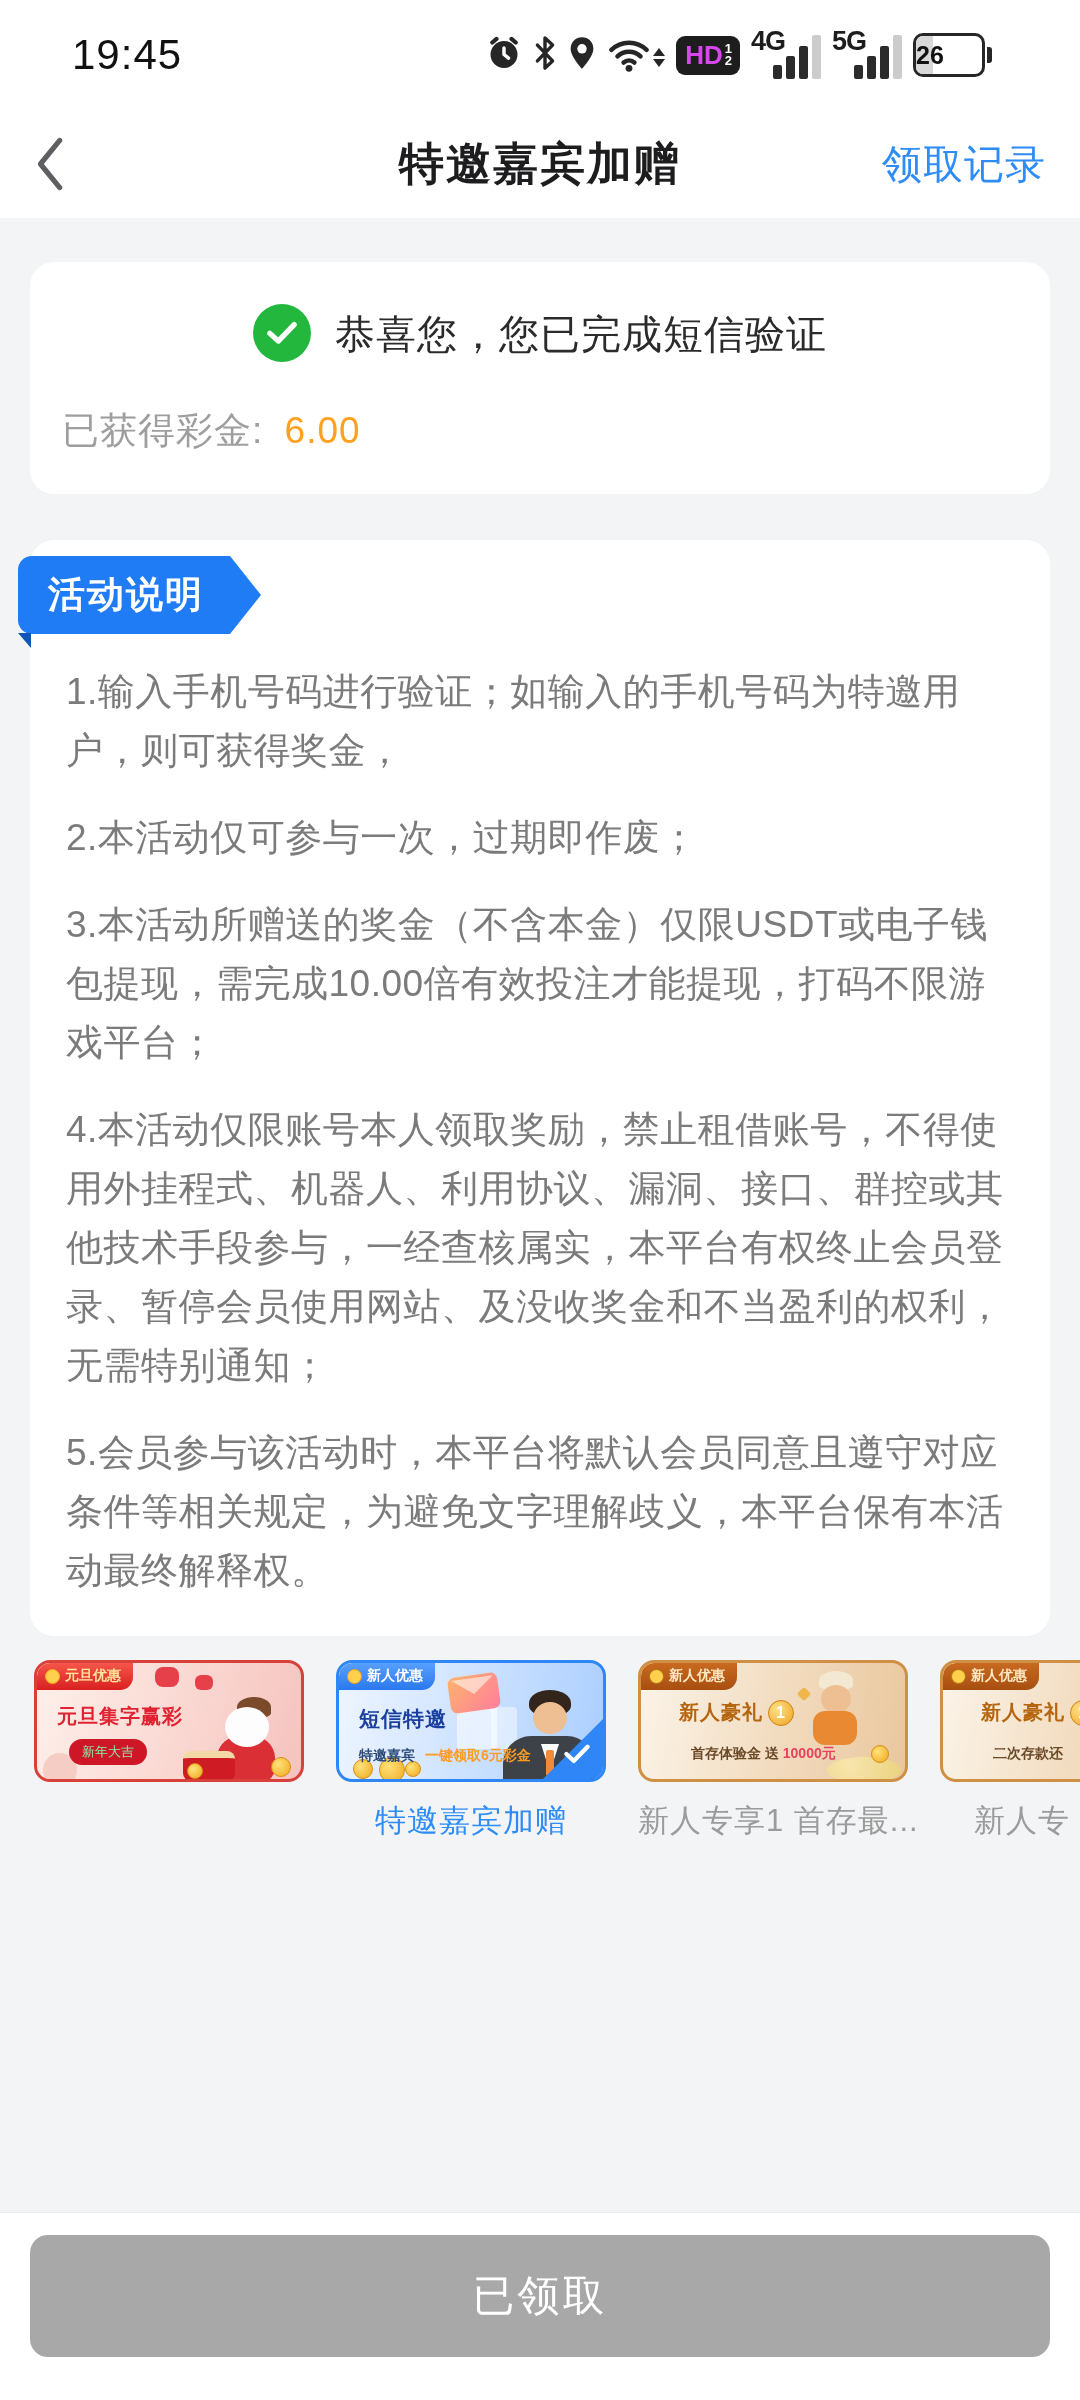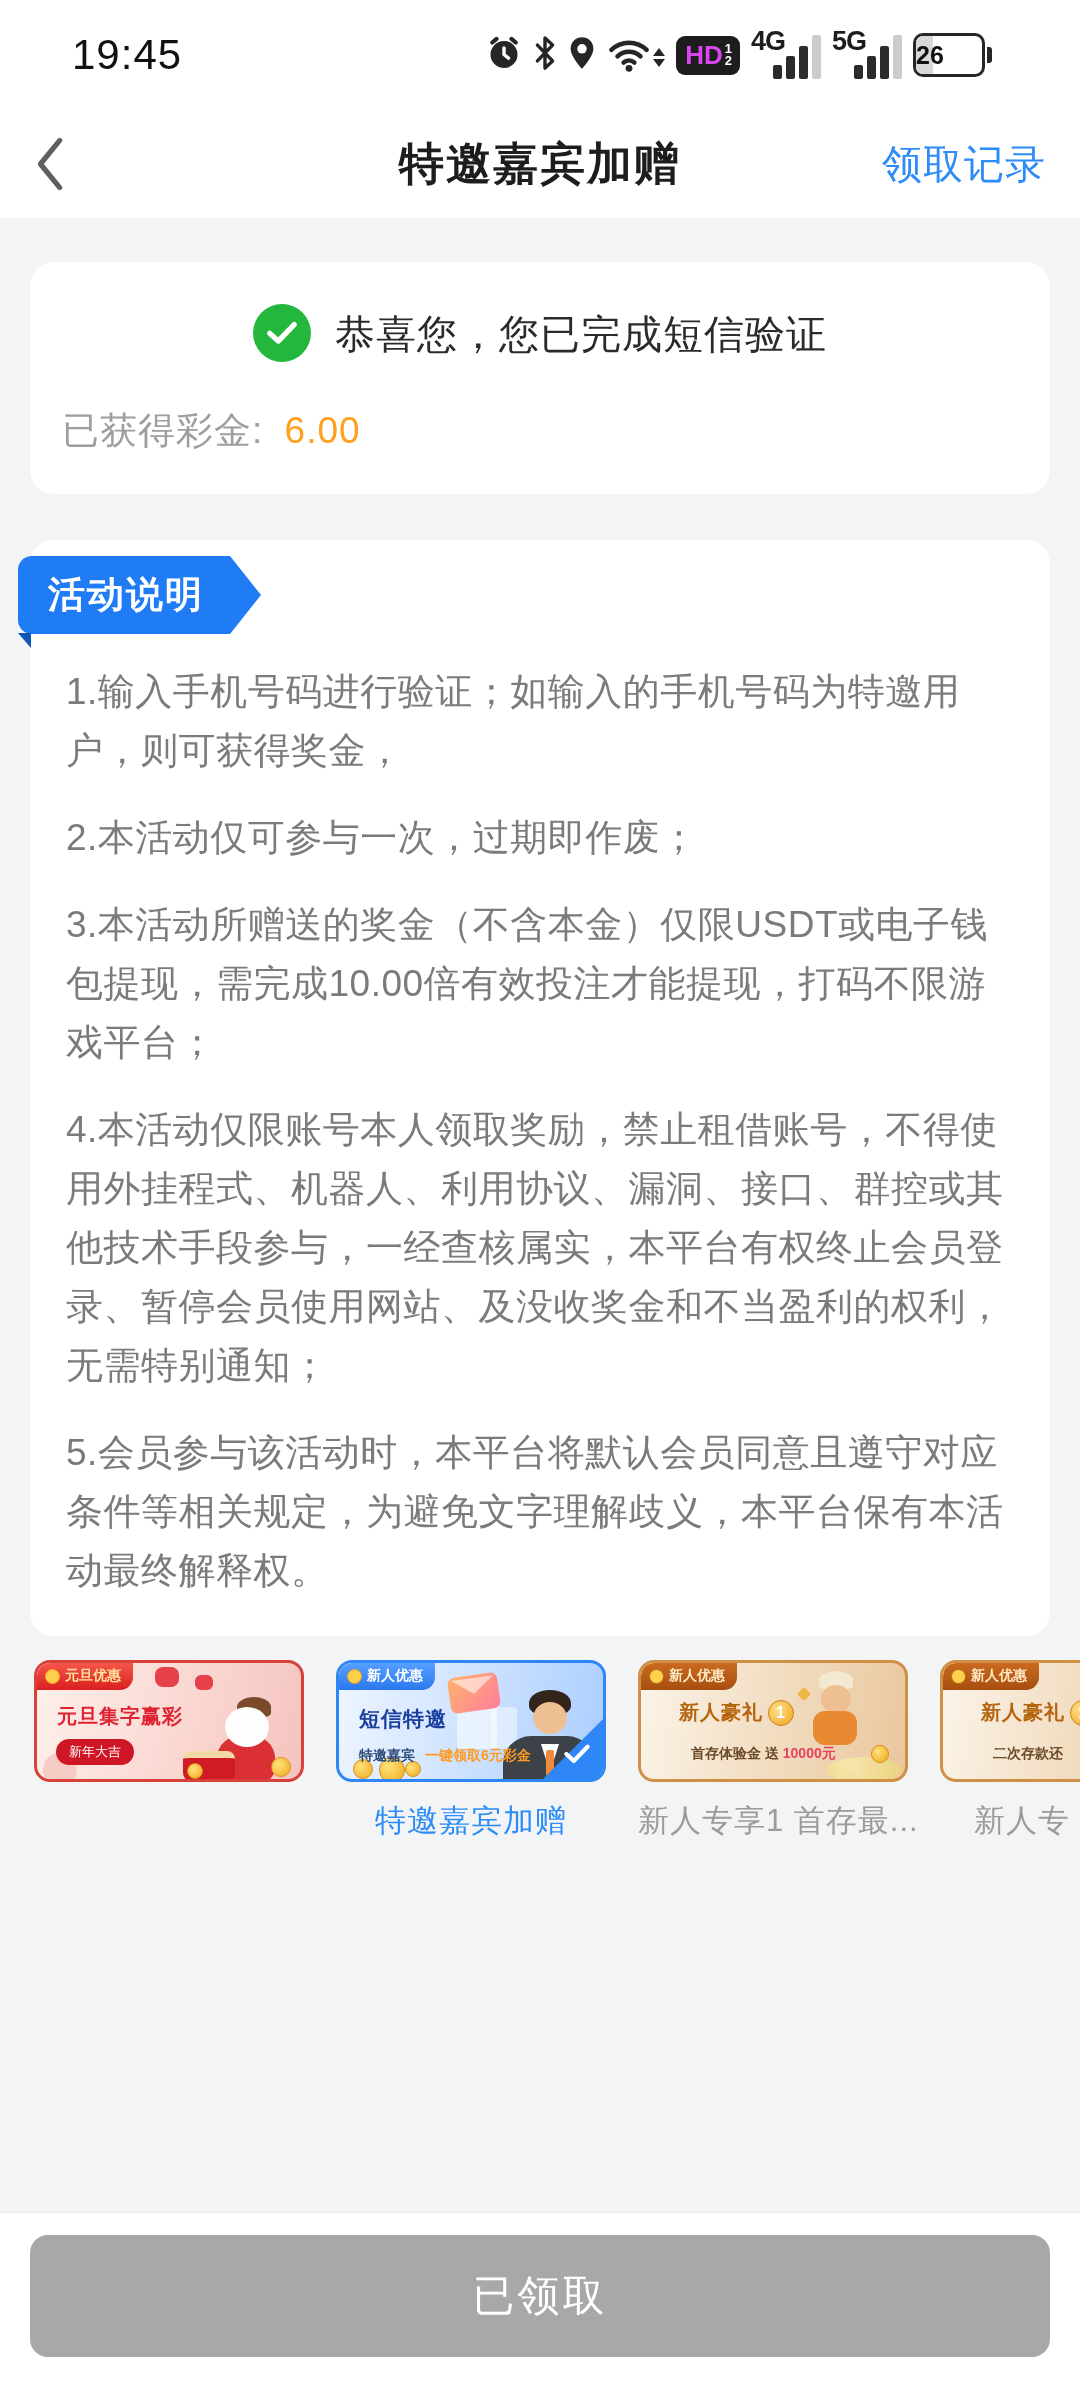--- a/index.html
+++ b/index.html
@@ -74,21 +74,21 @@
   .banner-item.selected .banner-label{color:#2e8cf6;}
   .banner-label.align-left{text-align:left;padding-left:34px;}
   .badge{position:absolute;top:0;left:0;display:flex;align-items:center;gap:5px;
     font-size:14px;font-weight:600;padding:4px 12px 5px 8px;border-radius:13px 0 13px 0;z-index:3;}
   .badge .coin-dot{width:15px;height:15px;border-radius:50%;display:inline-block;}
   
   .banner.theme-red{border-color:#d8403a;background:linear-gradient(105deg,#fdf0eb 0%,#fbdcd6 45%,#f5c3be 100%);}
   .theme-red .badge{background:linear-gradient(180deg,#f5564a,#d92020);color:#ffe49a;}
   .theme-red .badge .coin-dot{background:#ffd04c;border:1px solid #f9a824;box-sizing:border-box;}
   .b-title-red{position:absolute;left:20px;top:40px;font-size:20px;font-weight:800;color:#e02333;letter-spacing:1px;z-index:2;}
-  .b-pill{position:absolute;left:19px;top:76px;background:#cf1627;color:#ffffff;font-size:13px;padding:4px 13px;border-radius:999px;z-index:2;}
+  .b-pill{position:absolute;left:32px;top:76px;background:#cf1627;color:#86efac;font-size:13px;padding:4px 13px;border-radius:999px;z-index:2;}
   .dec{position:absolute;border-radius:50%;}
   .d-lantern1{width:24px;height:20px;background:#e6404a;border-radius:8px;top:4px;left:118px;}
   .d-lantern2{width:18px;height:15px;background:#e6404a;border-radius:6px;top:12px;left:158px;}
   .d-flower{width:34px;height:34px;background:#f6cdc4;bottom:-8px;left:6px;}
   .d-horse-body{width:58px;height:50px;background:#d92f35;border-radius:45% 45% 35% 35%;right:26px;bottom:-6px;}
   .d-horse-head{width:44px;height:40px;background:#fdfdfd;right:32px;bottom:32px;border-radius:50%;}
   .d-horse-mane{width:34px;height:20px;background:#7a4a2b;right:30px;bottom:62px;border-radius:50% 50% 20% 20%;}
   .d-drum{width:52px;height:30px;background:#cf1b24;border-radius:8px;border-top:7px solid #f3d9a6;right:66px;bottom:-2px;box-sizing:border-box;}
   .d-coin{width:20px;height:20px;background:radial-gradient(circle at 35% 35%,#ffe27a,#f0a81f);border:1px solid #d98e12;box-sizing:border-box;}
   .d-coin.c1{right:10px;bottom:2px;} .d-coin.c2{right:98px;bottom:0px;width:16px;height:16px;}

